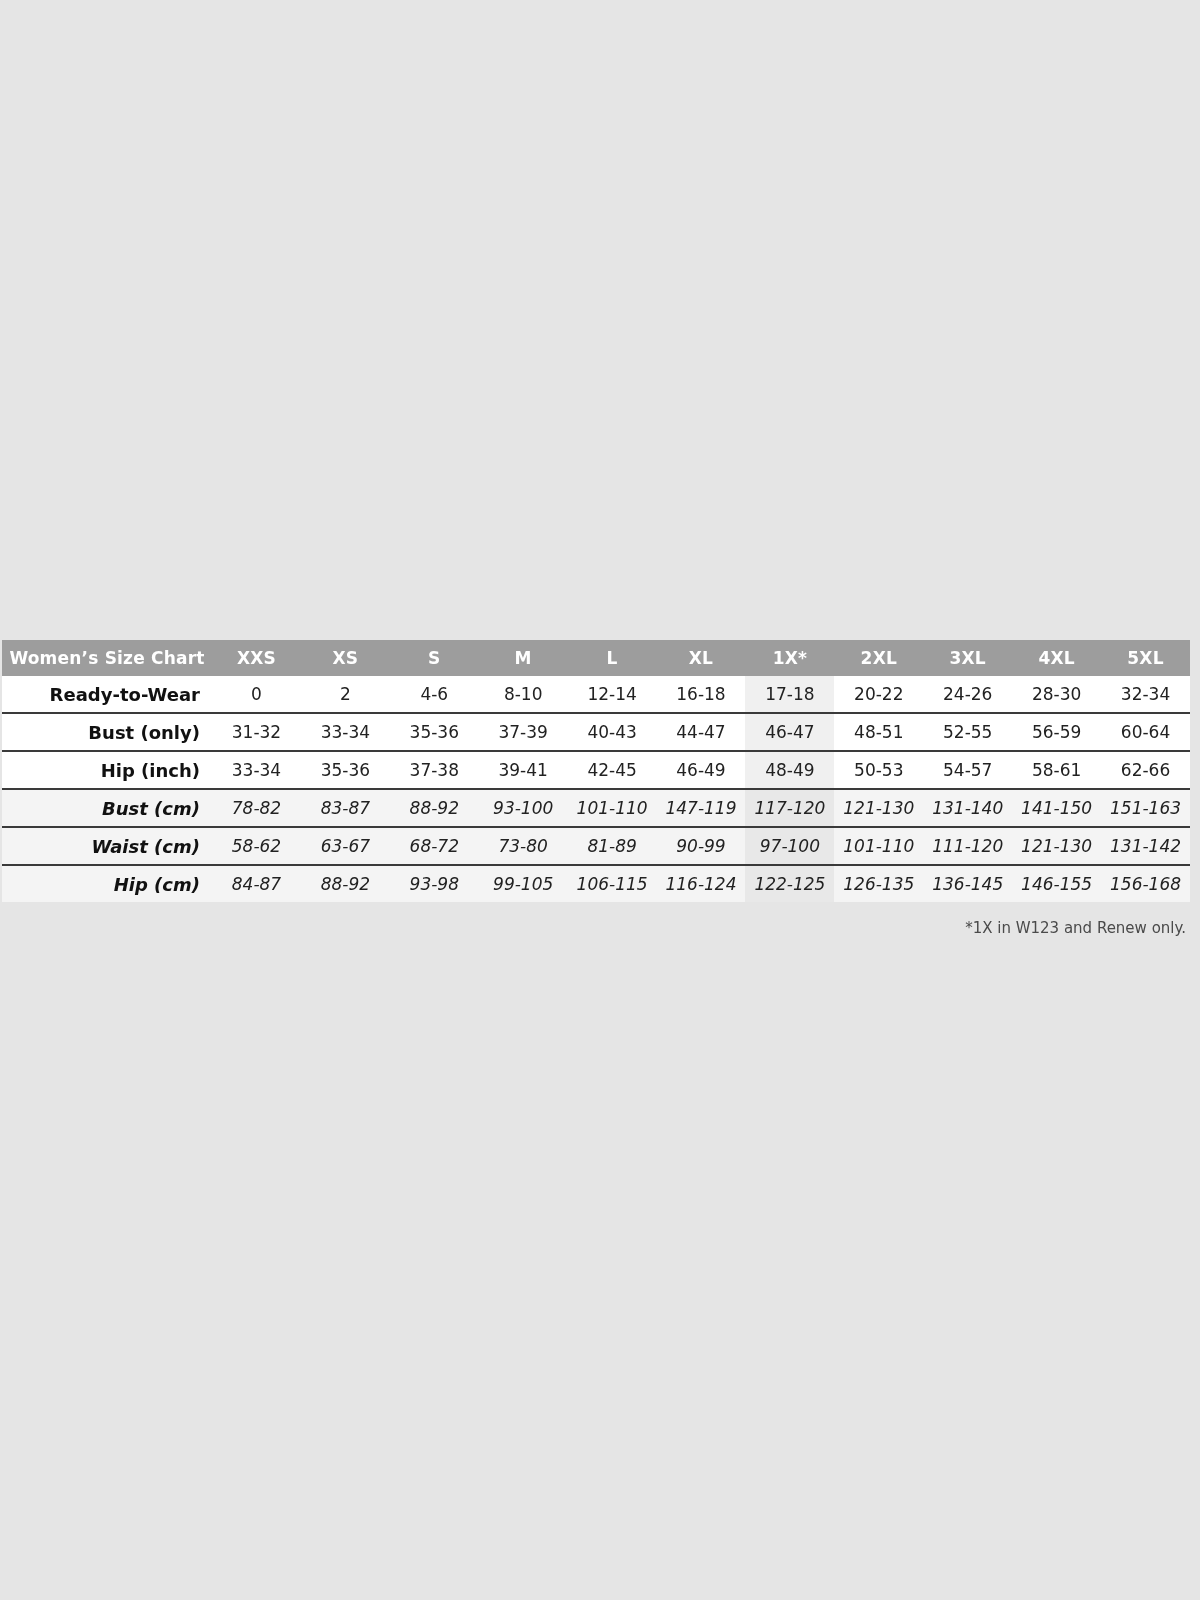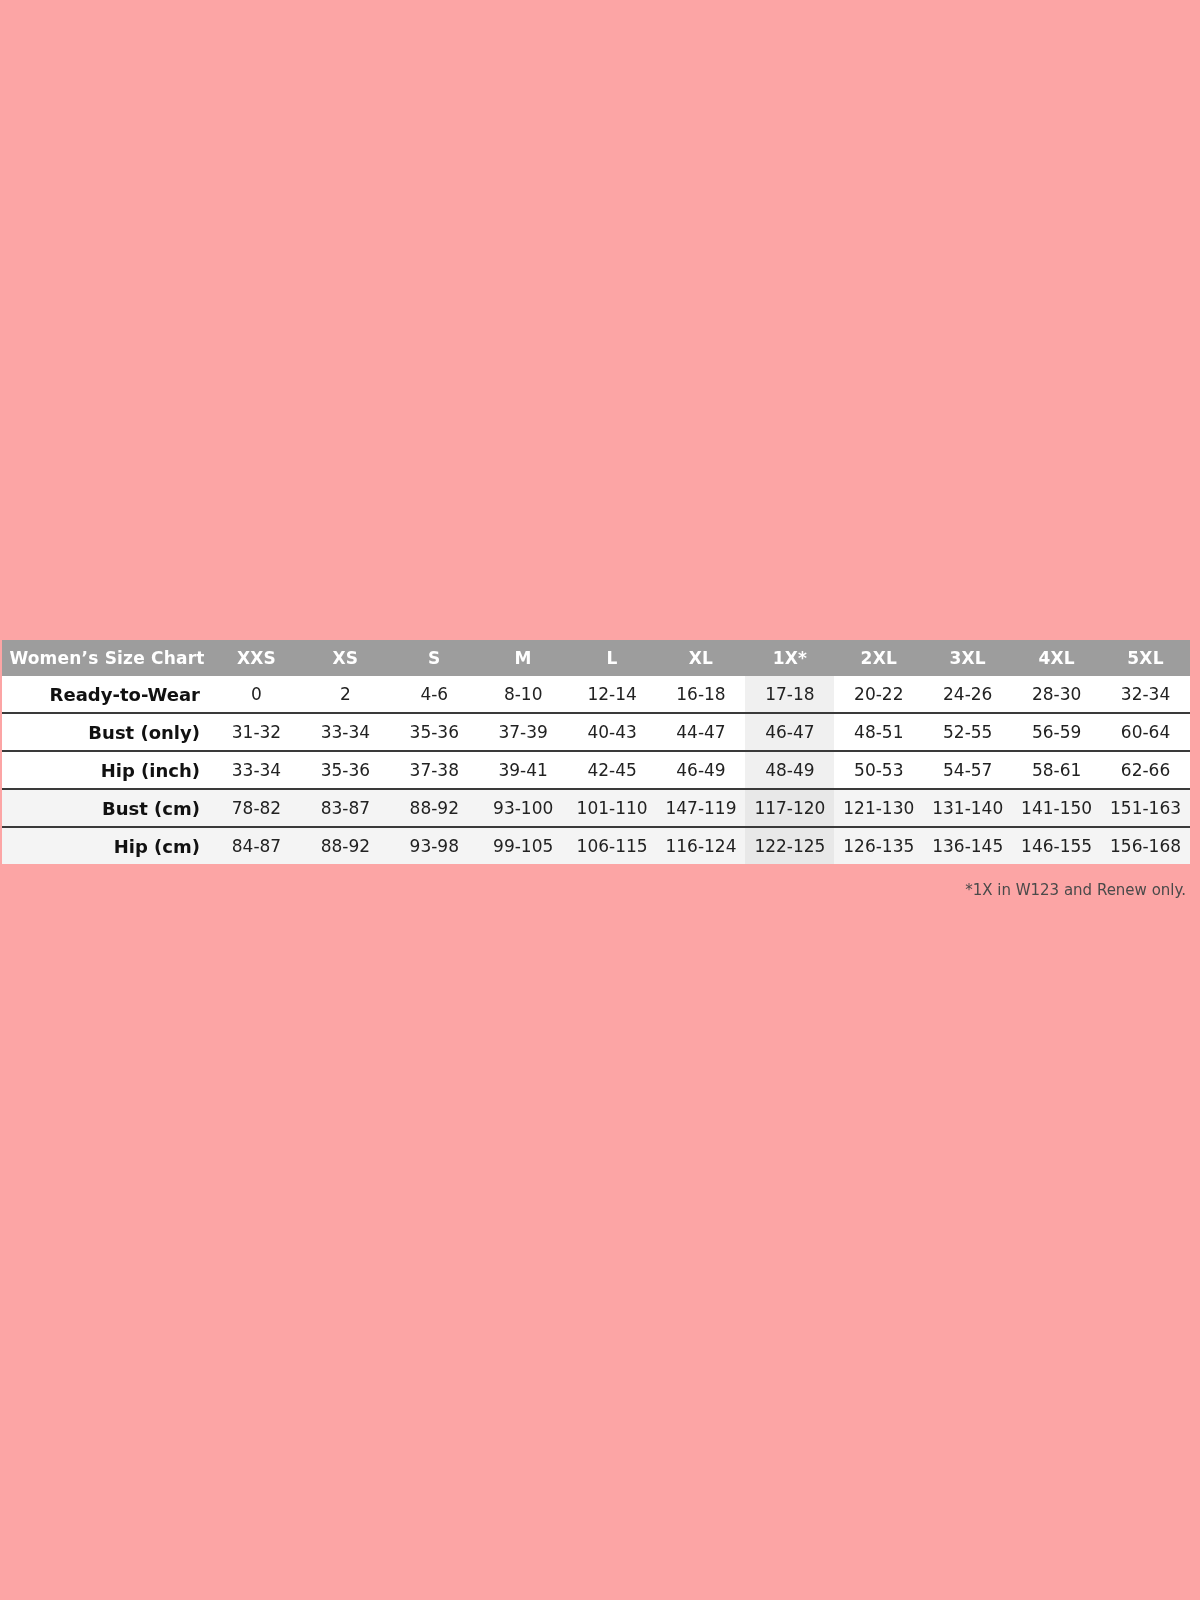--- a/index.html
+++ b/index.html
@@ -5,21 +5,21 @@
   html, body {
     margin: 0;
     padding: 0;
     background: #ffffff;
     font-family: "DejaVu Sans", sans-serif;
   }
   .page {
     position: relative;
     width: 1200px;
     height: 1600px;
-    background: #fca5a5;
+    background: #e5e5e5;
     overflow: hidden;
   }
   .chart-wrap {
     position: absolute;
     left: 2px;
     top: 640px;
     width: 1188px;
   }
   table.size-chart {
     width: 100%;
@@ -55,21 +55,21 @@
     white-space: nowrap;
   }
   tbody tr th, tbody tr td {
     border-bottom: 2px solid #3a3a3a;
     background: #ffffff;
   }
   tbody tr:last-child th, tbody tr:last-child td {
     border-bottom: none;
   }
   tbody td.hl { background: #f0f0f0; }
-  tbody tr.shaded th, tbody tr.shaded td { background: #f4f4f4; }
+  tbody tr.shaded th, tbody tr.shaded td { background: #f4f4f4; font-style: italic; }
   tbody tr.shaded td.hl { background: #e8e8e8; }
   .footnote {
     margin-top: 17px;
     text-align: right;
     font-size: 15px;
     color: #4a4a4a;
     padding-right: 4px;
   }
 </style>
 </head>
@@ -159,20 +159,34 @@
             <td>93-100</td>
             <td>101-110</td>
             <td>147-119</td>
             <td class="hl">117-120</td>
             <td>121-130</td>
             <td>131-140</td>
             <td>141-150</td>
             <td>151-163</td>
           </tr>
           <tr class="shaded">
+            <th class="row-label">Waist (cm)</th>
+            <td>58-62</td>
+            <td>63-67</td>
+            <td>68-72</td>
+            <td>73-80</td>
+            <td>81-89</td>
+            <td>90-99</td>
+            <td class="hl">97-100</td>
+            <td>101-110</td>
+            <td>111-120</td>
+            <td>121-130</td>
+            <td>131-142</td>
+          </tr>
+          <tr class="shaded">
             <th class="row-label">Hip (cm)</th>
             <td>84-87</td>
             <td>88-92</td>
             <td>93-98</td>
             <td>99-105</td>
             <td>106-115</td>
             <td>116-124</td>
             <td class="hl">122-125</td>
             <td>126-135</td>
             <td>136-145</td>

